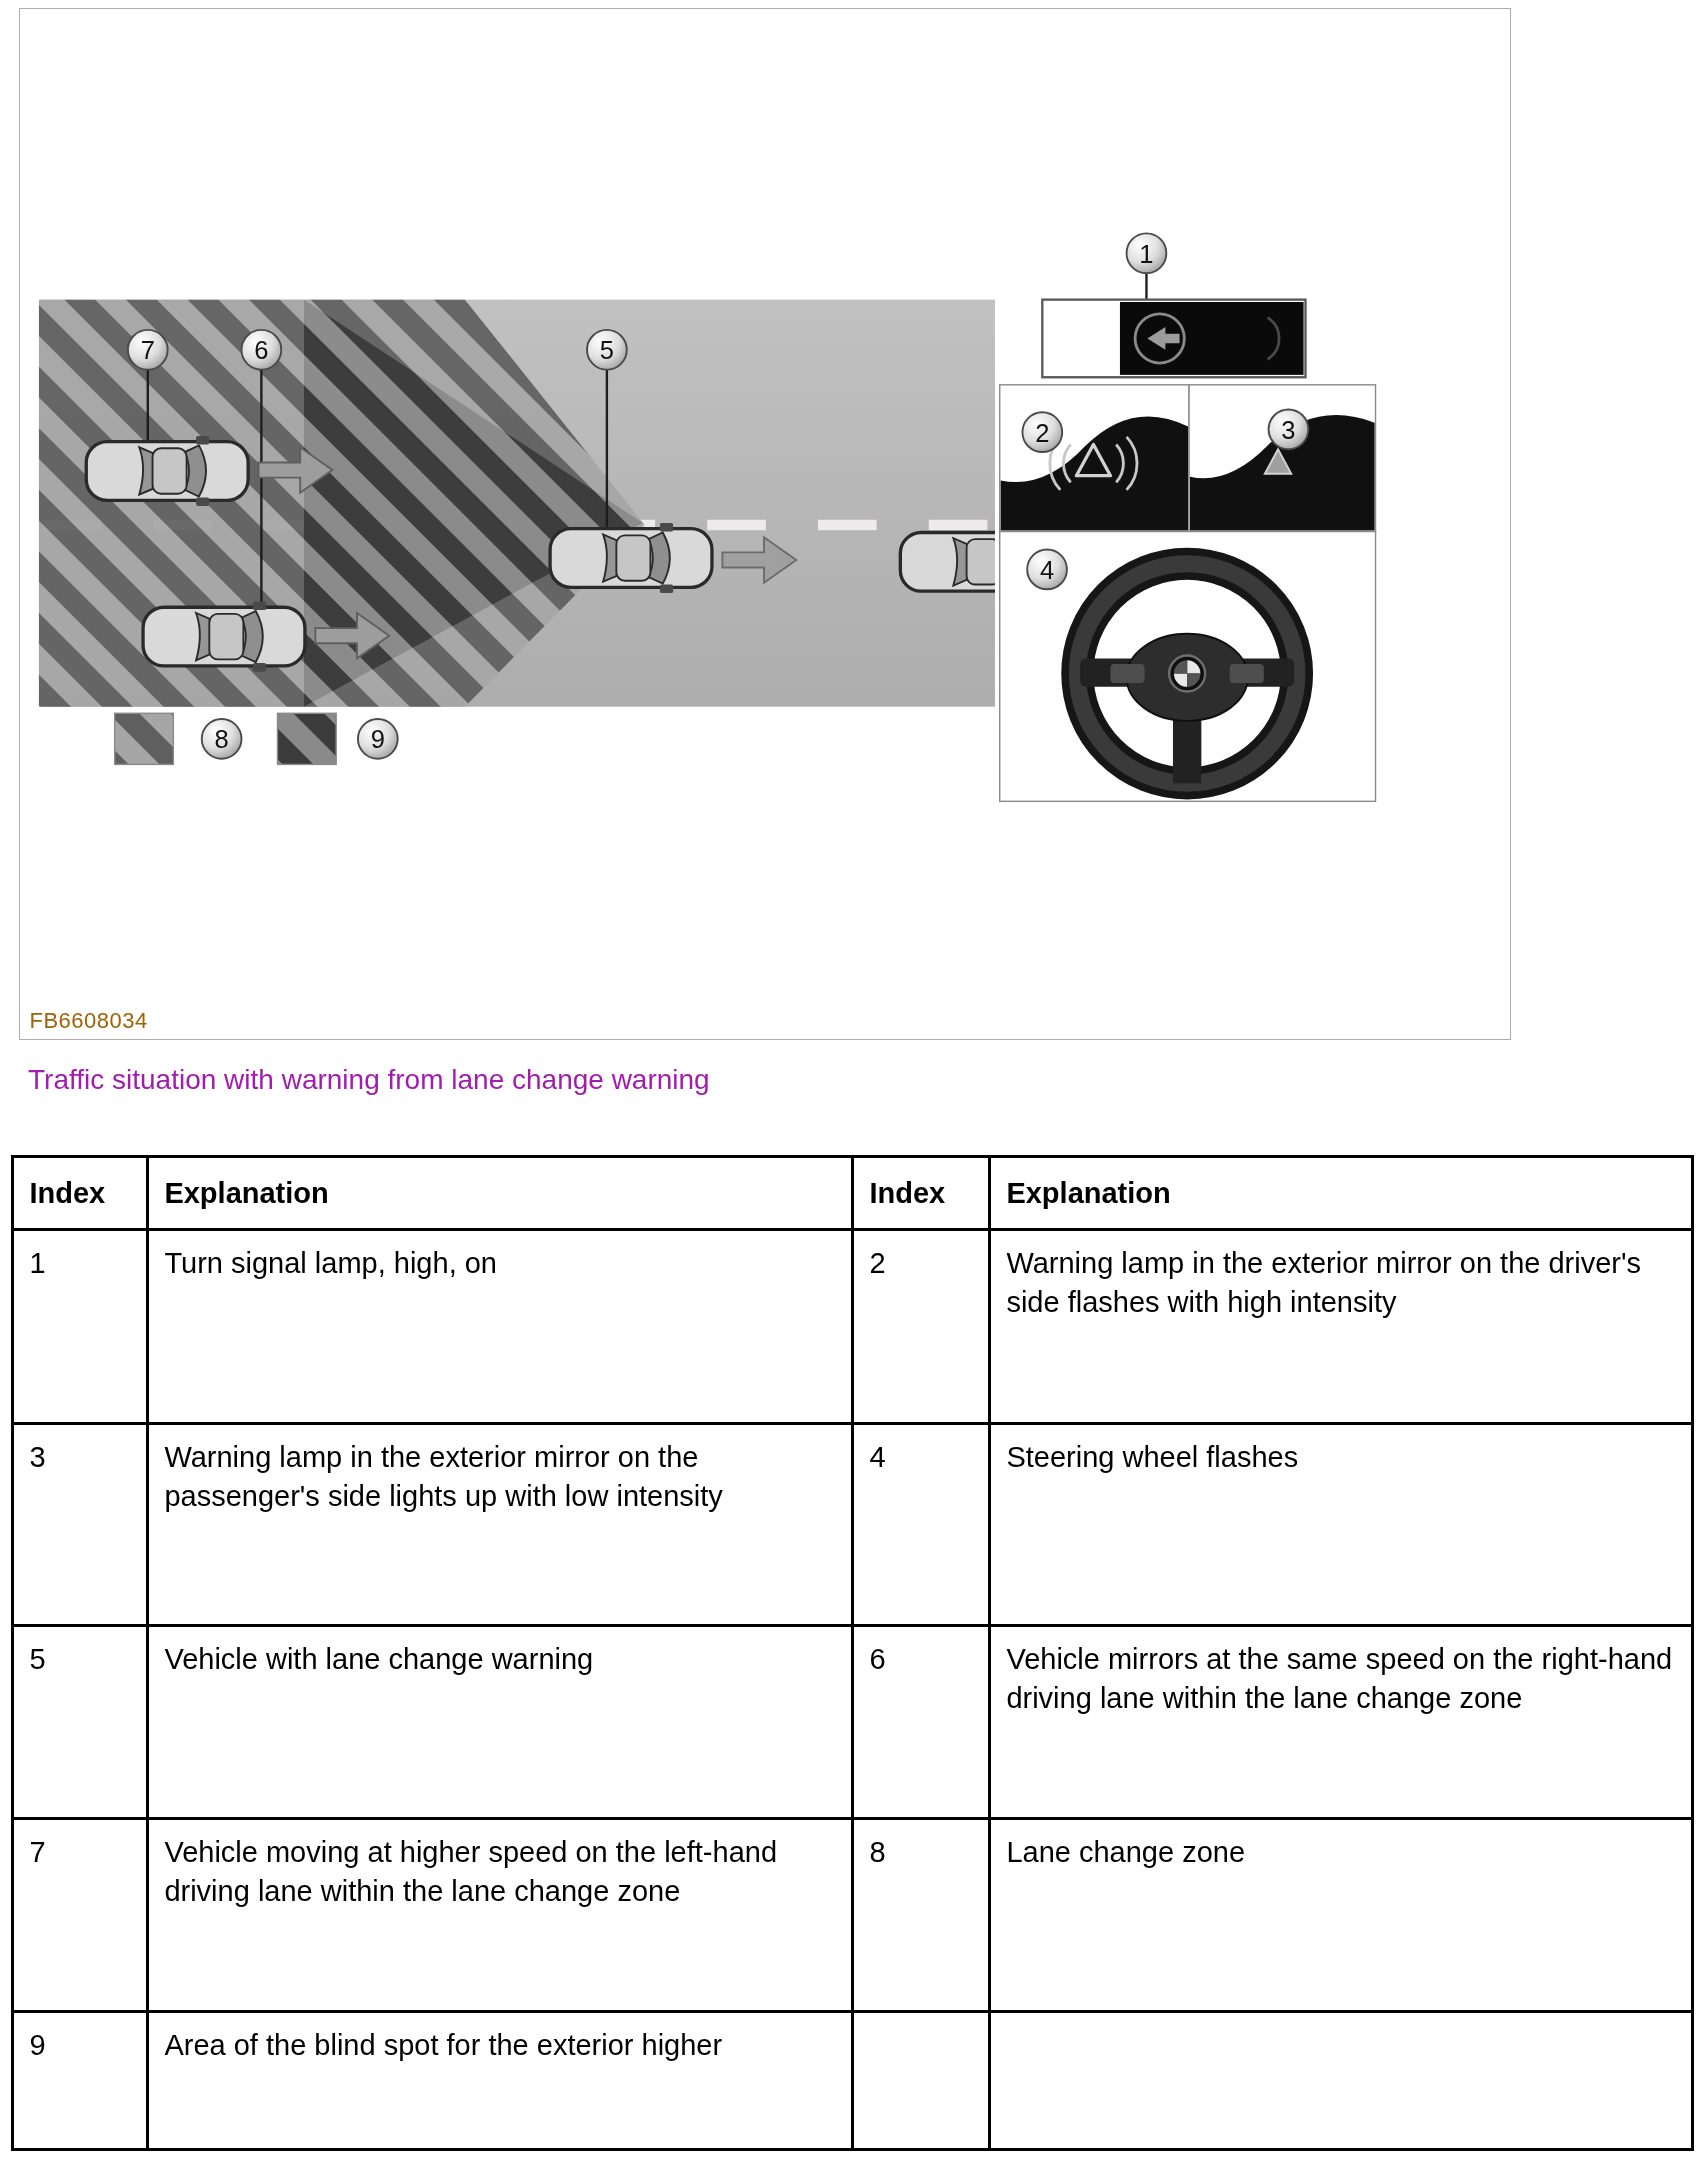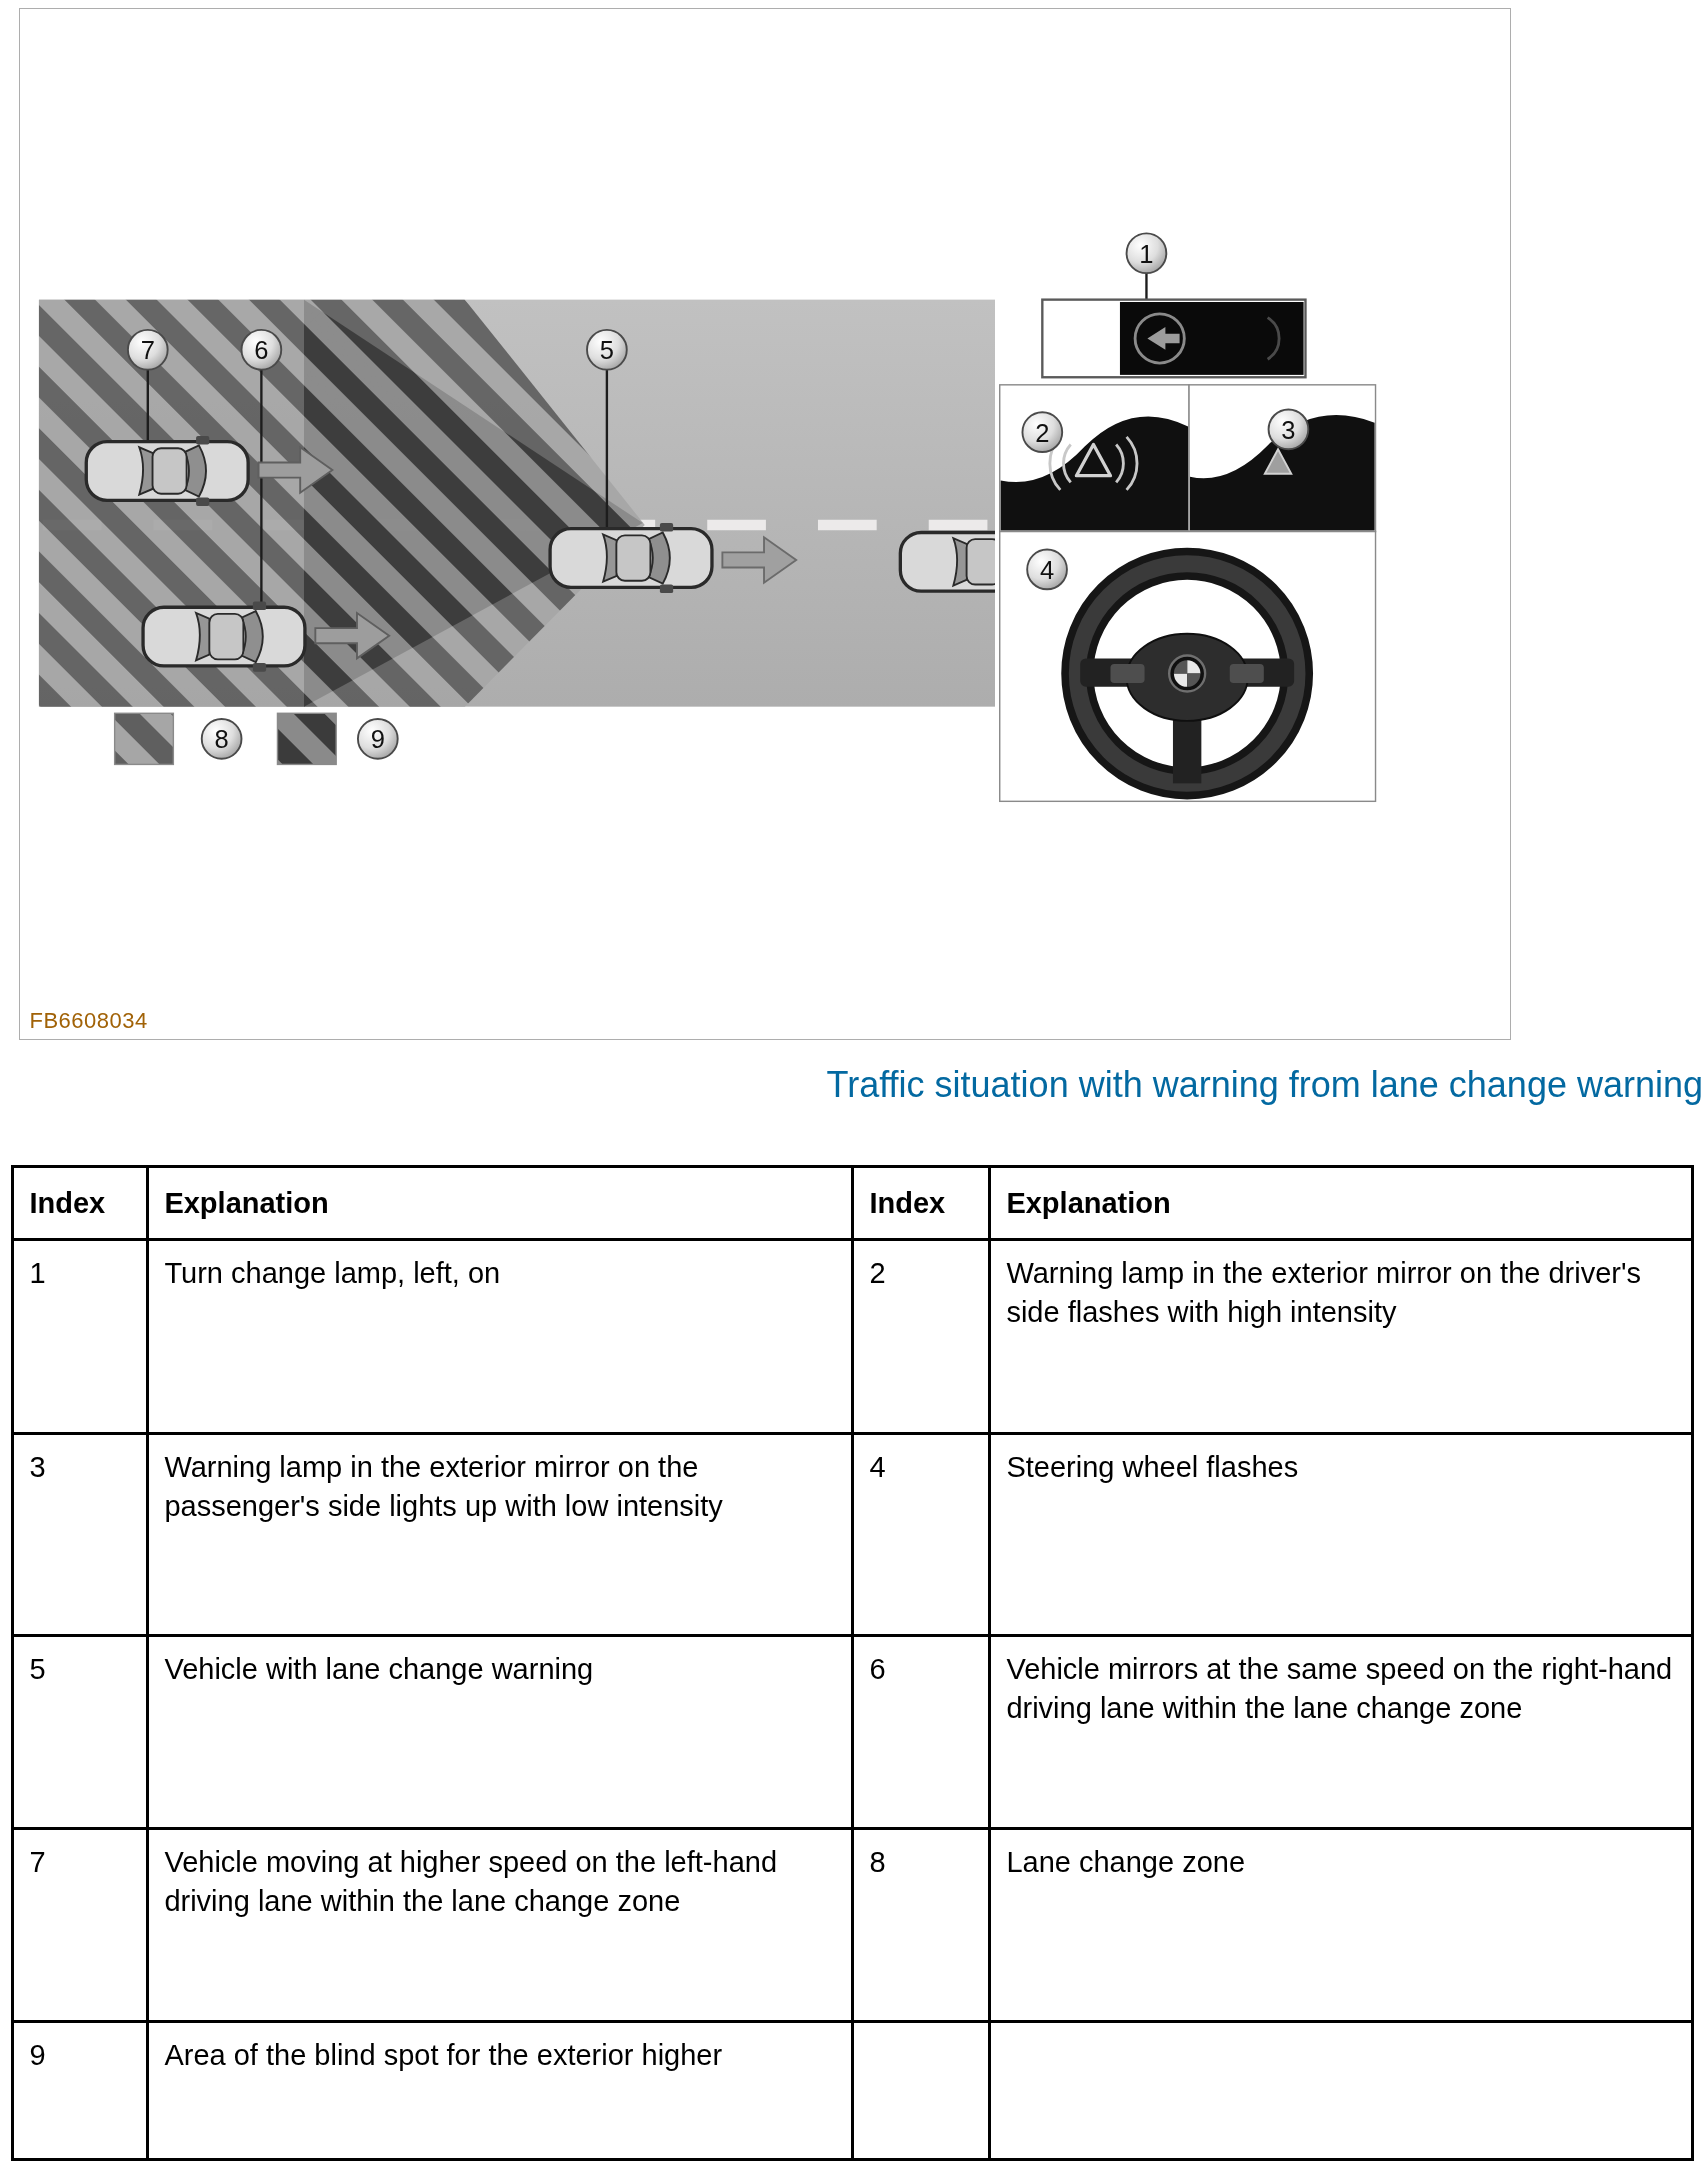--- a/index.html
+++ b/index.html
@@ -11,21 +11,21 @@
   .figure-box {
     position:relative; margin:7.6px 0 0 19px;
     width:1492px; height:1032px;
     border:1.9px solid #adadad; background:#fff;
   }
   .fig-svg { position:absolute; left:0; top:0; width:1489px; height:1029px; }
   .figure-code {
     position:absolute; left:9.5px; bottom:4.7px;
     font-size:22px; color:#a16207; letter-spacing:0.5px;
   }
-  .caption { margin:24.6px 0 0 28px; font-size:36px; color:#0369a1;text-align:right; }
+  .caption { margin:24.6px 0 0 28px; font-size:28px; color:#a21caf; }
   table.exp {
     border-collapse:collapse; margin:59px 0 0 11.4px;
     width:1681px; table-layout:fixed;border-radius:16px;
   }
   table.exp th, table.exp td {
     border:3.8px solid #000; text-align:left; vertical-align:top;
     padding:13.2px 15px; font-size:29px; line-height:1.32;
     overflow:hidden; word-wrap:break-word;
   }
   table.exp th { font-weight:bold; vertical-align:middle; height:73px; }
@@ -194,21 +194,21 @@
     <tr>
       <th>Index</th>
       <th>Explanation</th>
       <th>Index</th>
       <th>Explanation</th>
     </tr>
   </thead>
   <tbody>
     <tr class="r1">
       <td>1</td>
-      <td>Turn change lamp, left, on</td>
+      <td>Turn signal lamp, high, on</td>
       <td>2</td>
       <td>Warning lamp in the exterior mirror on the driver's side flashes with high intensity</td>
     </tr>
     <tr class="r2">
       <td>3</td>
       <td>Warning lamp in the exterior mirror on the passenger's side lights up with low intensity</td>
       <td>4</td>
       <td>Steering wheel flashes</td>
     </tr>
     <tr class="r3">

